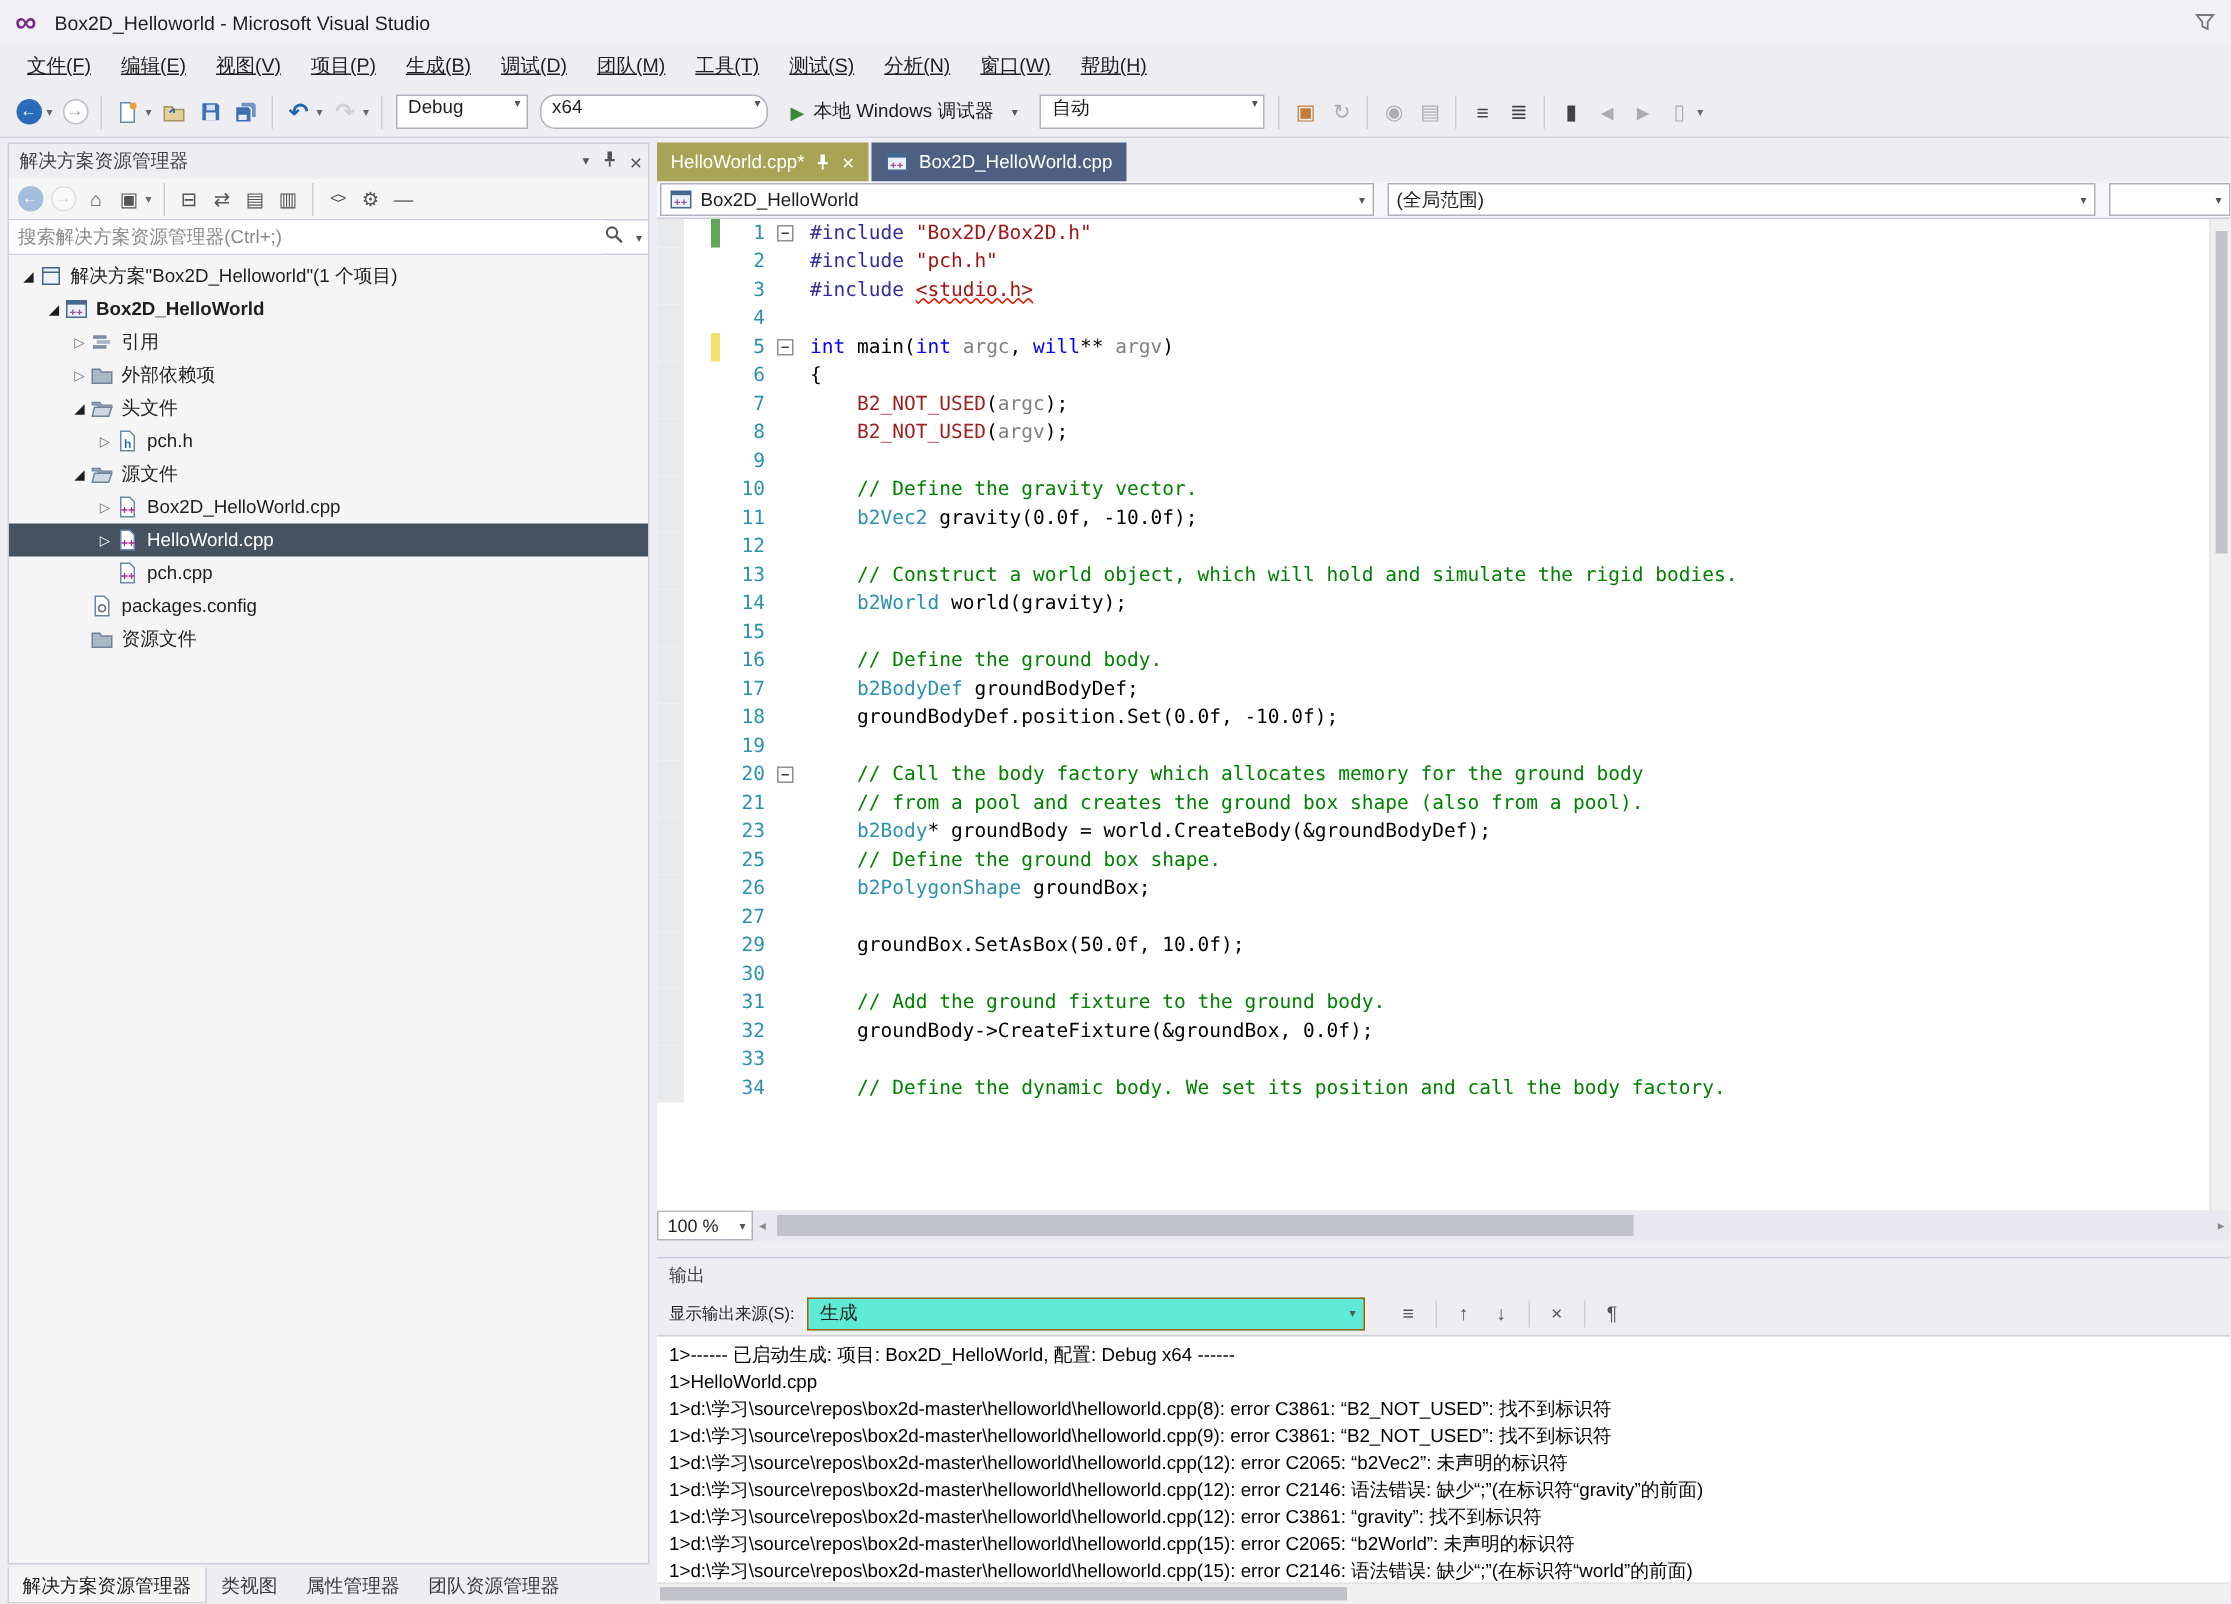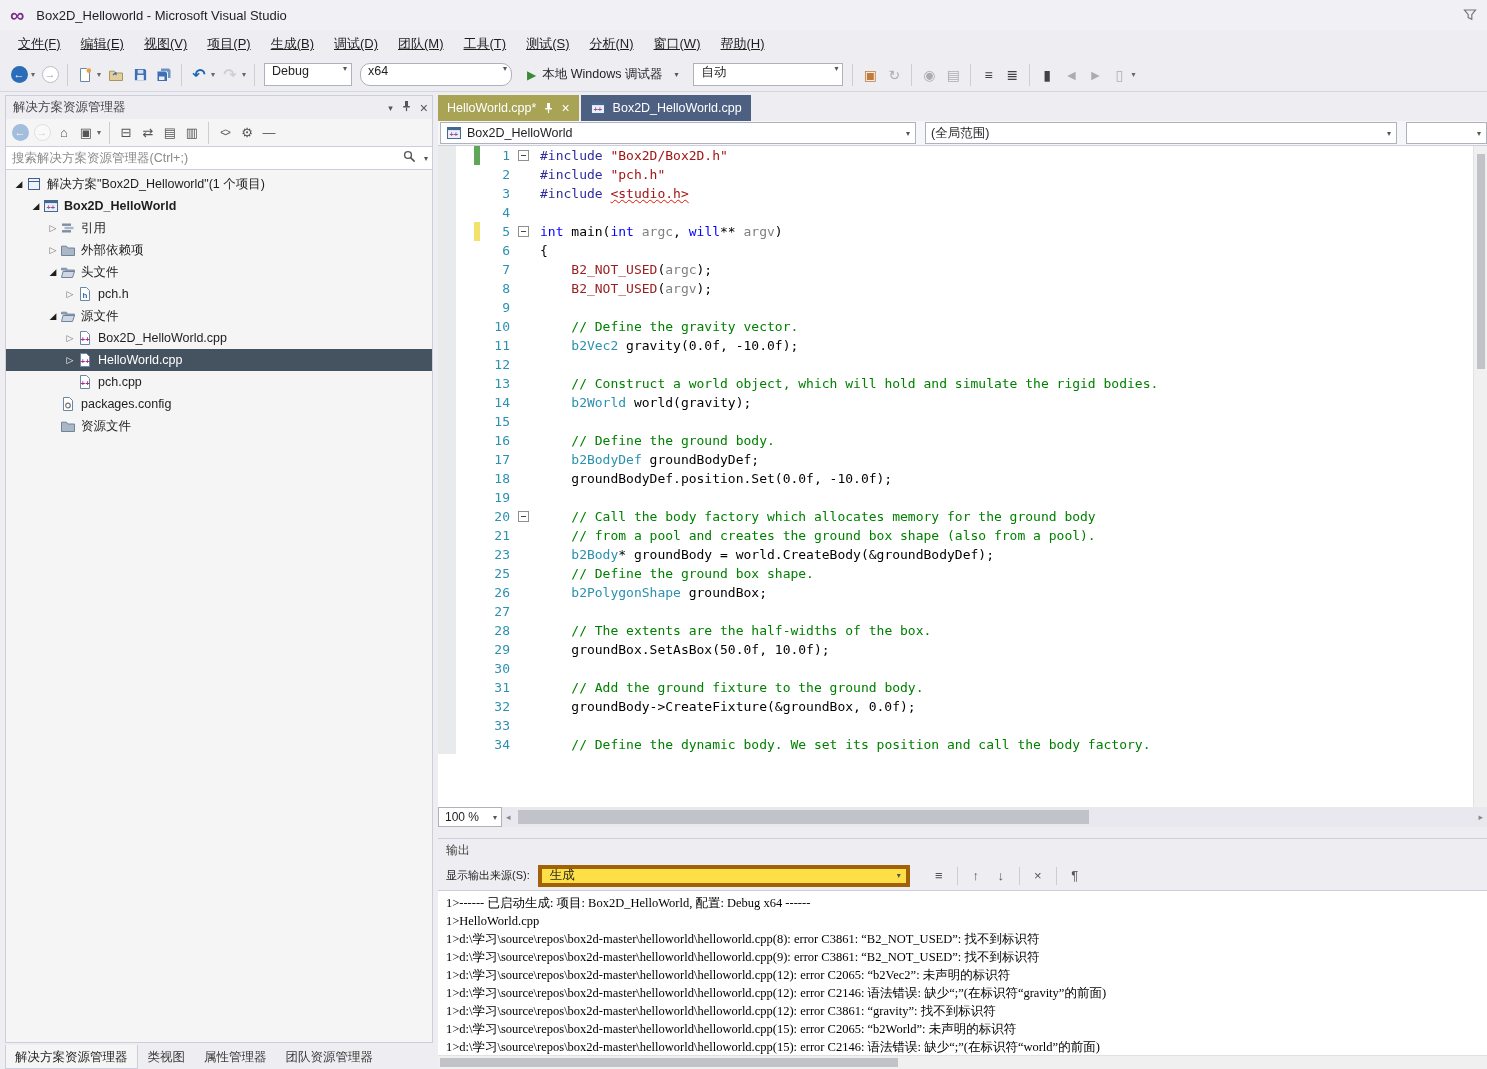--- a/index.html
+++ b/index.html
@@ -109,26 +109,26 @@
   .harrow{position:absolute;top:0;bottom:0;display:flex;align-items:center;color:#888;font-size:9px;}
   .harrow.left{left:4px;}
   .harrow.right{right:4px;}
   .hthumb{position:absolute;top:3px;bottom:3px;left:16px;width:58%;background:#c2c3c9;}
 
   
   .output{position:absolute;left:0;right:0;bottom:0;height:231px;display:flex;flex-direction:column;background:#eeeef2;border-top:1px solid #cccedb;}
   .output-header{height:22px;display:flex;align-items:center;padding:0 8px;font-size:12px;color:#444;}
   .output-toolbar{height:29px;display:flex;align-items:center;padding:0 8px;gap:4px;}
   .out-label{font-size:11px;white-space:nowrap;}
-  .out-combo{width:372px;height:22px;background:#fde047;border:4px solid #a16207;display:flex;align-items:center;padding:0 5px 0 8px;font-size:12.5px;margin-left:4px;}
+  .out-combo{width:372px;height:22px;background:#5eead4;border:1px solid #a16207;display:flex;align-items:center;padding:0 5px 0 8px;font-size:12.5px;margin-left:4px;}
   .out-combo .caret{margin-left:auto;}
   .out-icons{display:flex;align-items:center;gap:3px;margin-left:14px;color:#555;}
   .out-icon{min-width:22px;height:22px;display:inline-flex;align-items:center;justify-content:center;font-size:13px;}
   .out-sep{width:1px;height:18px;background:#cdcdd6;margin:0 4px;}
-  .output-text{flex:1;background:#fff;border-top:1px solid #cccedb;overflow:hidden;padding:3px 0 0 8px;font-family:Liberation Serif, serif;font-size:12.5px;line-height:18px;color:#000;}
+  .output-text{flex:1;background:#fff;border-top:1px solid #cccedb;overflow:hidden;padding:3px 0 0 8px;font-family:Liberation Sans, sans-serif;font-size:12.5px;line-height:18px;color:#000;}
   .output-line{white-space:pre;height:18px;}
   .output-hscroll{height:14px;background:#f0f0f1;position:relative;border-top:1px solid #e2e2e6;}
   .ohthumb{position:absolute;left:2px;top:2px;height:9px;width:458px;background:#c2c3c9;}
 </style>
 </head>
 <body>
 
 <div class="window">
 
   <div class="titlebar">
@@ -677,27 +677,20 @@
             <div class="code-line">
               <span class="ln-indicator"></span>
               <span class="ln-mark"></span>
               <span class="ln-num">27</span>
               <span class="ln-fold"></span>
               <span class="ln-text"></span>
             </div>
             <div class="code-line">
               <span class="ln-indicator"></span>
               <span class="ln-mark"></span>
-              <span class="ln-num">28</span>
-              <span class="ln-fold"></span>
-              <span class="ln-text"><span class="tk-pl">    </span><span class="tk-com">// The extents are the half-widths of the box.</span></span>
-            </div>
-            <div class="code-line">
-              <span class="ln-indicator"></span>
-              <span class="ln-mark"></span>
               <span class="ln-num">29</span>
               <span class="ln-fold"></span>
               <span class="ln-text"><span class="tk-pl">    groundBox.SetAsBox(50.0f, 10.0f);</span></span>
             </div>
             <div class="code-line">
               <span class="ln-indicator"></span>
               <span class="ln-mark"></span>
               <span class="ln-num">30</span>
               <span class="ln-fold"></span>
               <span class="ln-text"></span>

